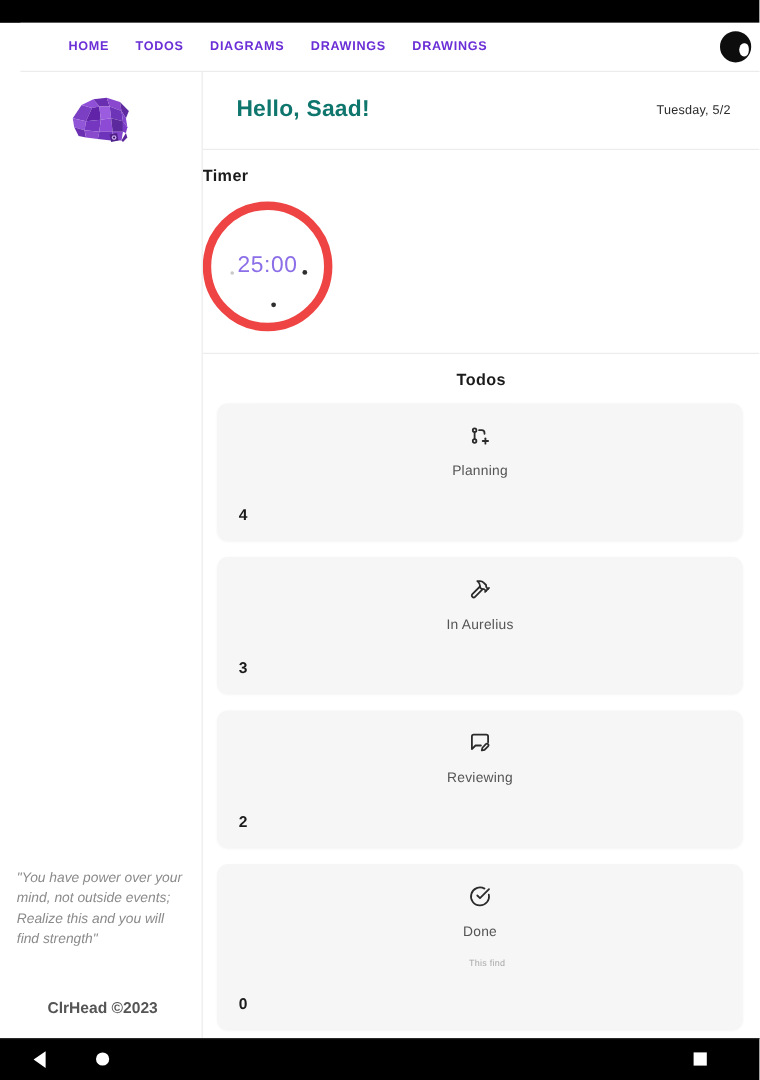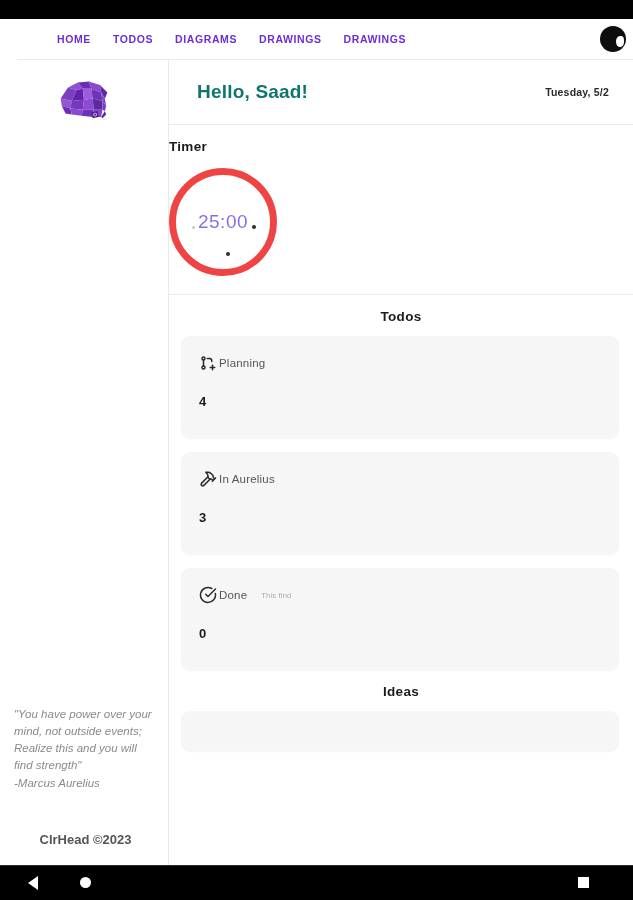--- a/index.html
+++ b/index.html
@@ -96,21 +96,21 @@
   .greet-row {
     height:65px;
     display:flex; align-items:center; justify-content:space-between;
     padding:0 24px 0 28px;
     border-bottom:1px solid #ececec;
   }
   .greet {
     font-size:19px; font-weight:bold; color:#0f766e; letter-spacing:0.2px;
   }
   .date {
-    font-size:10.5px; font-weight:bold; color:#2a2a2a; letter-spacing:0.2px;
+    font-size:10.5px; font-weight:normal; color:#2a2a2a; letter-spacing:0.2px;
   }
 
   
   .timer-section {
     border-bottom:1px solid #ececec;
     padding:14px 0 18px 0;
     display:flex; flex-direction:column; align-items:flex-start;
   }
   .section-title {
     font-size:13.5px; font-weight:bold; color:#1b1b1b; letter-spacing:0.3px;
@@ -139,21 +139,21 @@
   }
   .card {
     background:#f6f6f7;
     border-radius:9px;
     margin:0 14px 14px 12px;
     padding:18px 18px 14px 18px;
     min-height:102px;
     position:relative;
     box-shadow:0 1px 2px rgba(0,0,0,0.045);
   }
-  .card-head { display:flex; align-items:center; gap:2px; }
+  .card-head { display:flex; align-items:center; gap:15px;flex-direction:column; }
   .card-icon { width:18px; height:18px; flex-shrink:0; color:#2b2b2b; display:block; }
   .card-label { font-size:11.5px; color:#555555; letter-spacing:0.2px; }
   .card-sub { font-size:7.5px; color:#a9a9a9; margin-left:12px; letter-spacing:0.2px; }
   .card-count {
     margin-top:22px;
     font-size:13px; font-weight:bold; color:#1b1b1b;
   }
   .ideas-title {
     text-align:center;
     font-size:13.5px; font-weight:bold; color:#1b1b1b; letter-spacing:0.3px;
@@ -232,21 +232,20 @@
           <polygon points="78,70 84,60 86,66 80,72" fill="#5b279a"></polygon>
           <polygon points="62,62 72,60 74,70 64,72" fill="#4e2088"></polygon>
           <circle cx="68" cy="66" r="3.2" fill="#c9a6f0"></circle>
           <circle cx="68" cy="66" r="1.4" fill="#2c0f55"></circle>
         </g>
       </svg>
     </div>
     <div class="sidebar-flex"></div>
     <div class="quote">
       <span>"You have power over your mind, not outside events; Realize this and you will find strength"</span>
-      <span class="quote-author">-Marcus Aurelius</span>
     </div>
     <div class="sidebar-footer">ClrHead ©2023</div>
   </div>
 
   <div class="main">
 
     <div class="greet-row">
       <div class="greet">Hello, Saad!</div>
       <div class="date">Tuesday, 5/2</div>
     </div>
@@ -284,20 +283,30 @@
           <svg class="card-icon" viewBox="0 0 24 24" fill="none" stroke="currentColor" stroke-width="2" stroke-linecap="round" stroke-linejoin="round">
             <path d="M15 12l-8.5 8.5a2.12 2.12 0 1 1-3-3L12 9"></path>
             <path d="M17.64 15L22 10.64"></path>
             <path d="M20.91 11.7l-1.25-1.25c-.6-.6-.93-1.4-.93-2.25v-.86L16.01 4.6a5.56 5.56 0 0 0-3.94-1.64H9l.92.82A6.18 6.18 0 0 1 12 8.4v1.56l2 2h2.47l2.26 1.91"></path>
           </svg>
           <span class="card-label">In Aurelius</span>
         </div>
         <div class="card-count">3</div>
       </div>
 
+      <div class="card">
+        <div class="card-head">
+          <svg class="card-icon" viewBox="0 0 24 24" fill="none" stroke="currentColor" stroke-width="2" stroke-linecap="round" stroke-linejoin="round">
+            <path d="M21 11.5V5a2 2 0 0 0-2-2H5a2 2 0 0 0-2 2v14l4-4h6"></path>
+            <path d="M18.5 13.5a1.7 1.7 0 1 1 2.4 2.4L17 19.8l-3 .7.7-3z"></path>
+          </svg>
+          <span class="card-label">Reviewing</span>
+        </div>
+        <div class="card-count">2</div>
+      </div>
 
       <div class="card">
         <div class="card-head">
           <svg class="card-icon" viewBox="0 0 24 24" fill="none" stroke="currentColor" stroke-width="2" stroke-linecap="round" stroke-linejoin="round">
             <path d="M21.8 10A10 10 0 1 1 17 3.34"></path>
             <path d="M9 11l3 3L22 4"></path>
           </svg>
           <span class="card-label">Done</span>
           <span class="card-sub">This find</span>
         </div>

